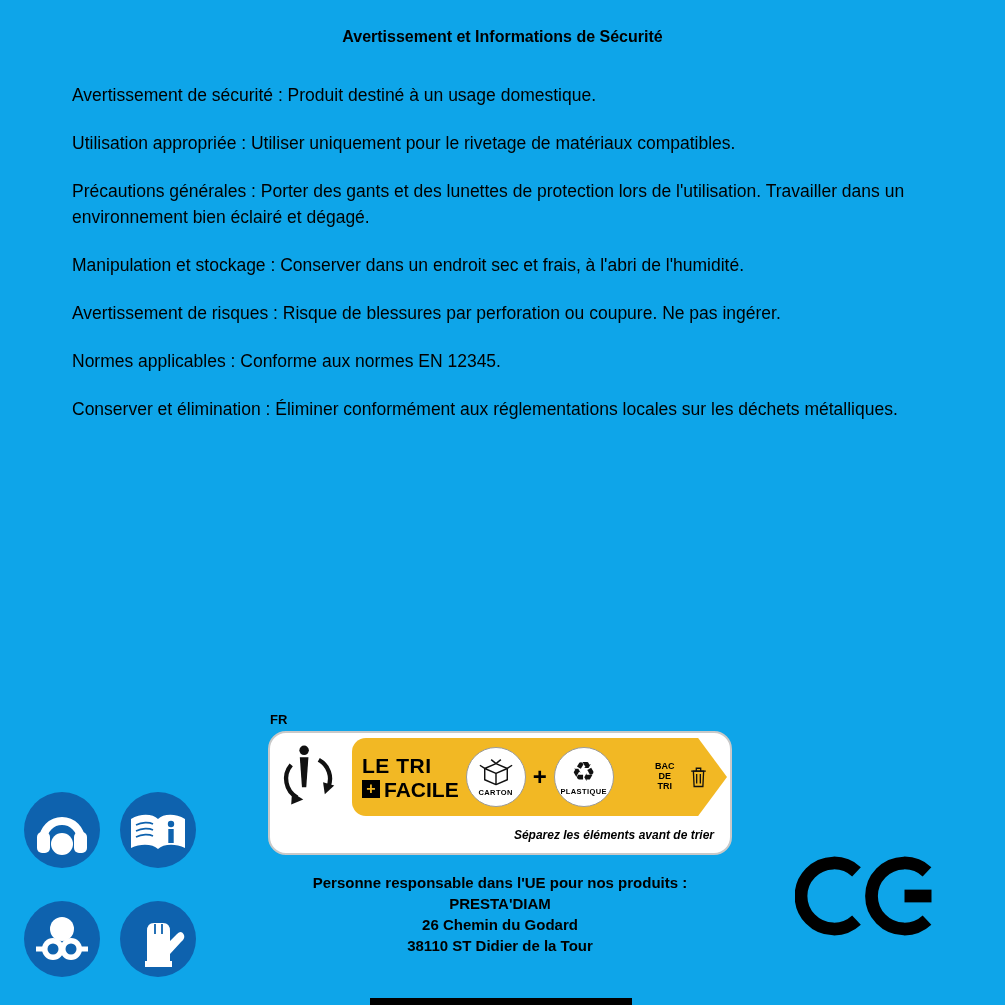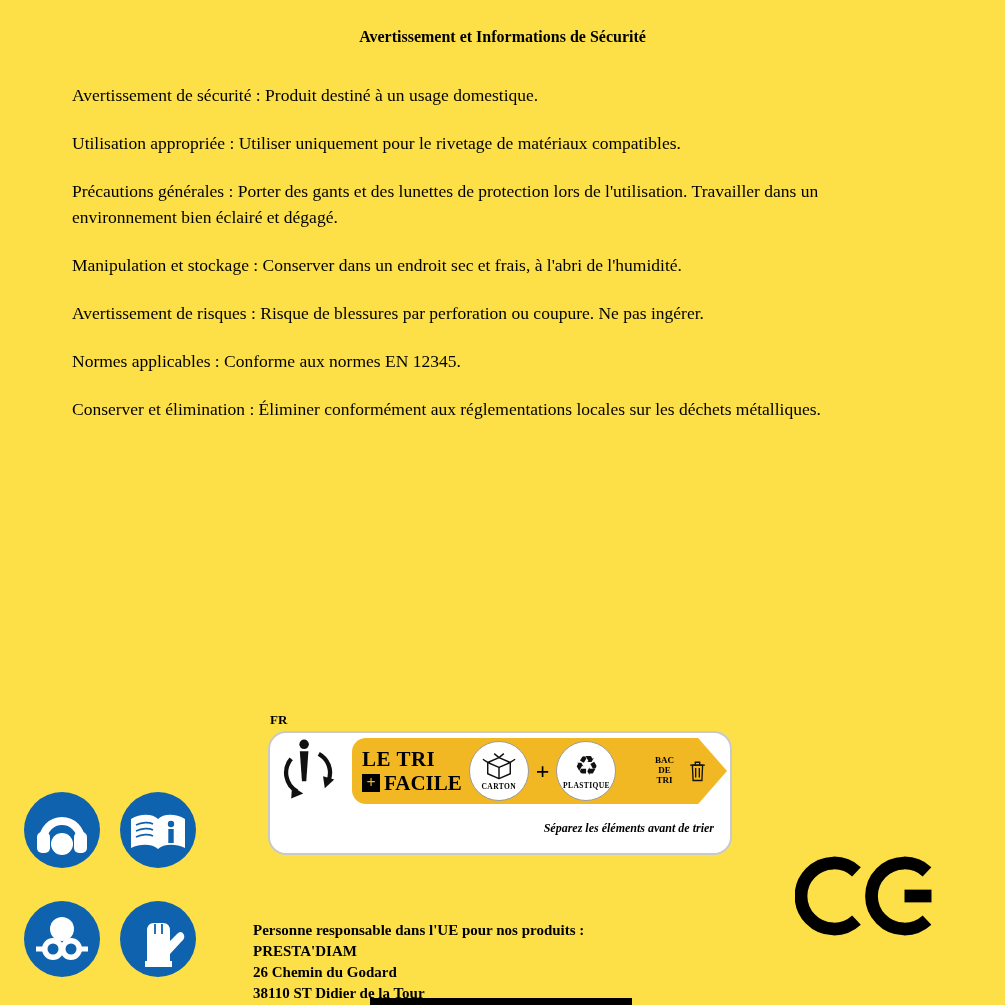--- a/index.html
+++ b/index.html
@@ -1,20 +1,20 @@
 <!DOCTYPE html>
 <html><head>
 <meta charset="utf-8">
 <style>
   html,body { margin:0; padding:0; background:#fff; }
   body {
     width:1005px; height:1005px; position:relative; overflow:hidden;
     font-family:"Liberation Sans", sans-serif; color:#000;
   }
-  .page { position:absolute; inset:0; background:#fde047;font-family:Liberation Serif, serif; }
+  .page { position:absolute; inset:0; background:#0ea5e9; }
 
   .title {
     position:absolute; top:28px; left:0; width:100%;
     text-align:center; font-size:16px; font-weight:bold; margin:0;
   }
 
   .body-text { position:absolute; top:82px; left:72px; width:848px; font-size:17.5px; line-height:26px; }
   .body-text p { margin:0 0 22px 0; }
 
   
@@ -26,21 +26,21 @@
   .blue-icon { width:76px; height:76px; border-radius:50%; background:#0E62AE; overflow:hidden; }
   .blue-icon svg { width:76px; height:76px; display:block; }
 
   
   .fr-label { position:absolute; left:270px; top:712px; font-size:13px; font-weight:bold; }
   .tri-badge {
     position:absolute; left:268px; top:731px; width:464px; height:124px;
     border:2px solid #c9c9c9; border-radius:18px; background:#fff;
     box-sizing:border-box; overflow:hidden; display:flex; flex-direction:column;
   }
-  .band-row { display:flex; align-items:stretch; height:66px; margin-top:5px; }
+  .band-row { display:flex; align-items:stretch; height:78px; margin-top:5px; }
   .triman-zone { width:82px; display:flex; align-items:center; justify-content:center; flex:none; }
   .triman-zone svg { width:62px; height:70px; }
   .yellow-band {
     flex:1; background:#F2B824; border-radius:14px 0 0 14px;
     display:flex; align-items:center; gap:7px; padding:0 4px 0 10px;
   }
   .letri { display:flex; flex-direction:column; justify-content:center; line-height:1; gap:3px; }
   .letri-top { font-size:21px; font-weight:800; letter-spacing:0.5px; }
   .letri-bottom { display:flex; align-items:center; gap:4px; }
   .plus-box {
@@ -63,22 +63,22 @@
     display:flex; align-items:center; justify-content:flex-start; gap:14px; padding-left:4px; box-sizing:border-box;
   }
   .bin-text { font-size:9px; font-weight:800; line-height:1.1; text-align:center; }
   .tagline-row {
     flex:1; display:flex; align-items:center; justify-content:flex-end;
     padding-right:16px; font-style:italic; font-weight:bold; font-size:12px;
   }
 
   
   .company {
-    position:absolute; left:253px; top:920px; width:494px;
-    font-weight:bold; font-size:15px; line-height:21px;
+    position:absolute; left:253px; top:872px; width:494px;
+    text-align:center; font-weight:bold; font-size:15px; line-height:21px;
   }
 
   
   .ce-mark { position:absolute; left:795px; top:846px; width:150px; height:100px; }
 
   .bottom-bar { position:absolute; left:370px; bottom:0; width:262px; height:7px; background:#000; }
 </style>
 </head>
 <body>
 

